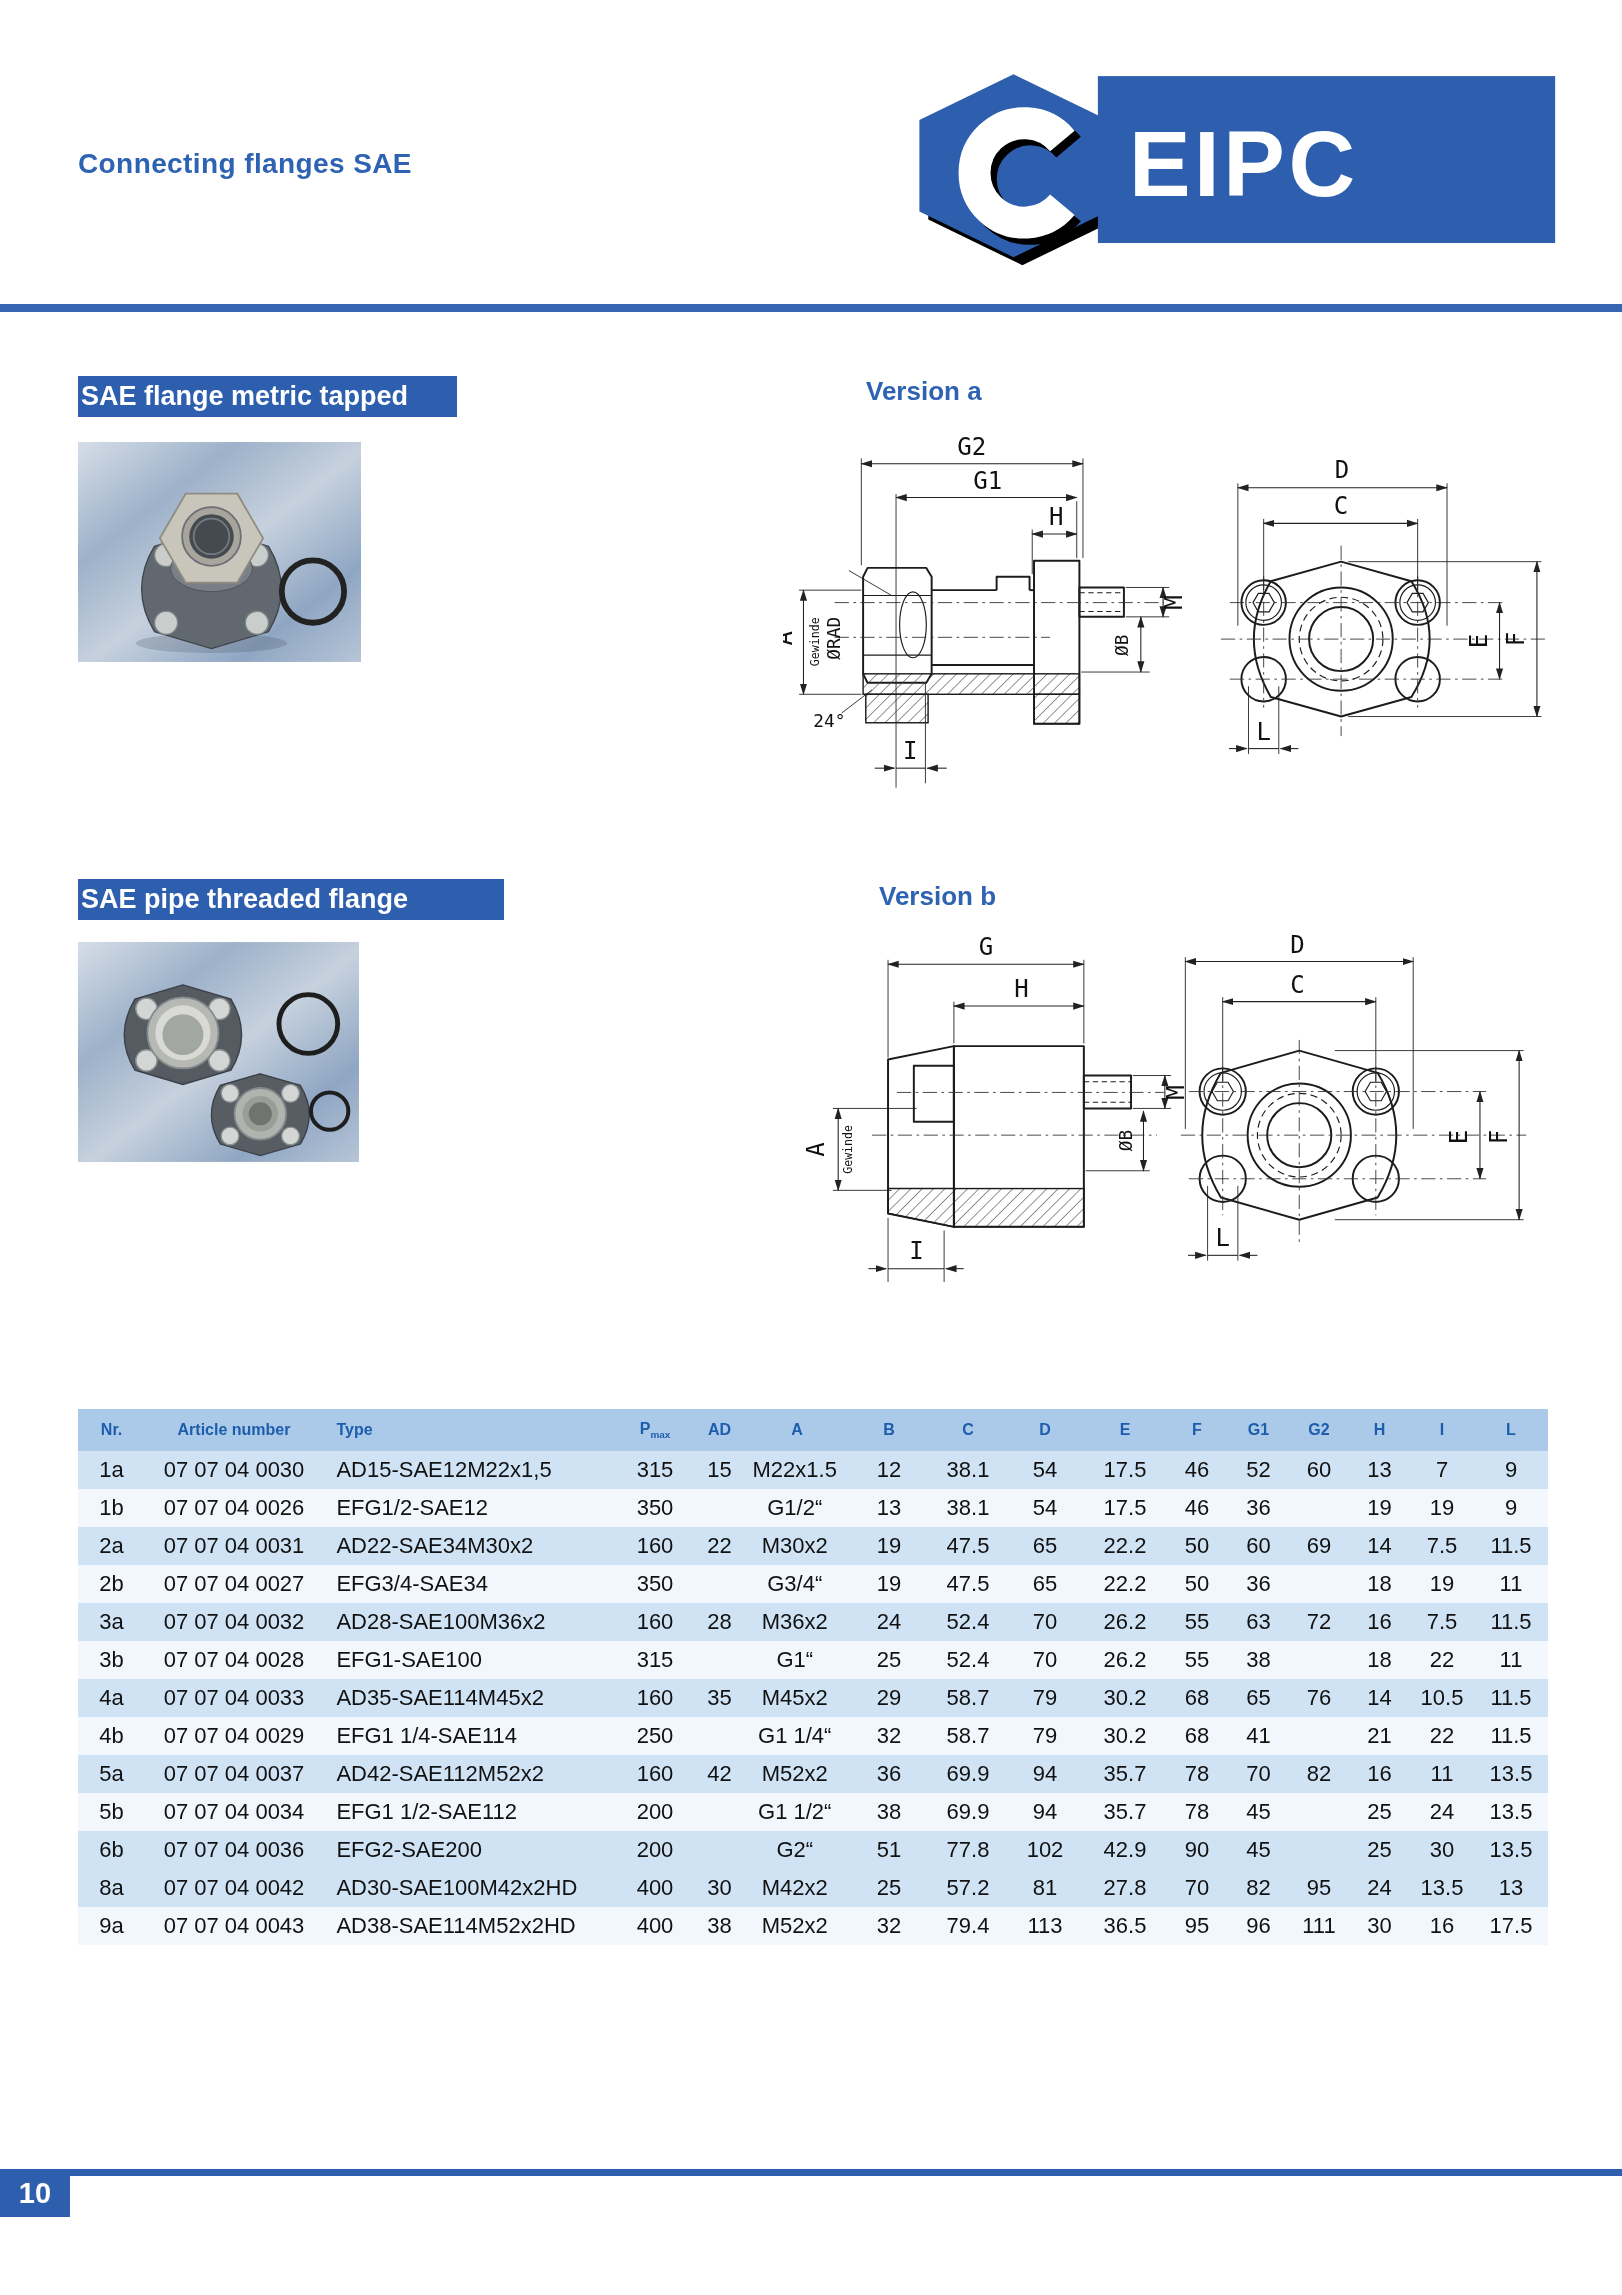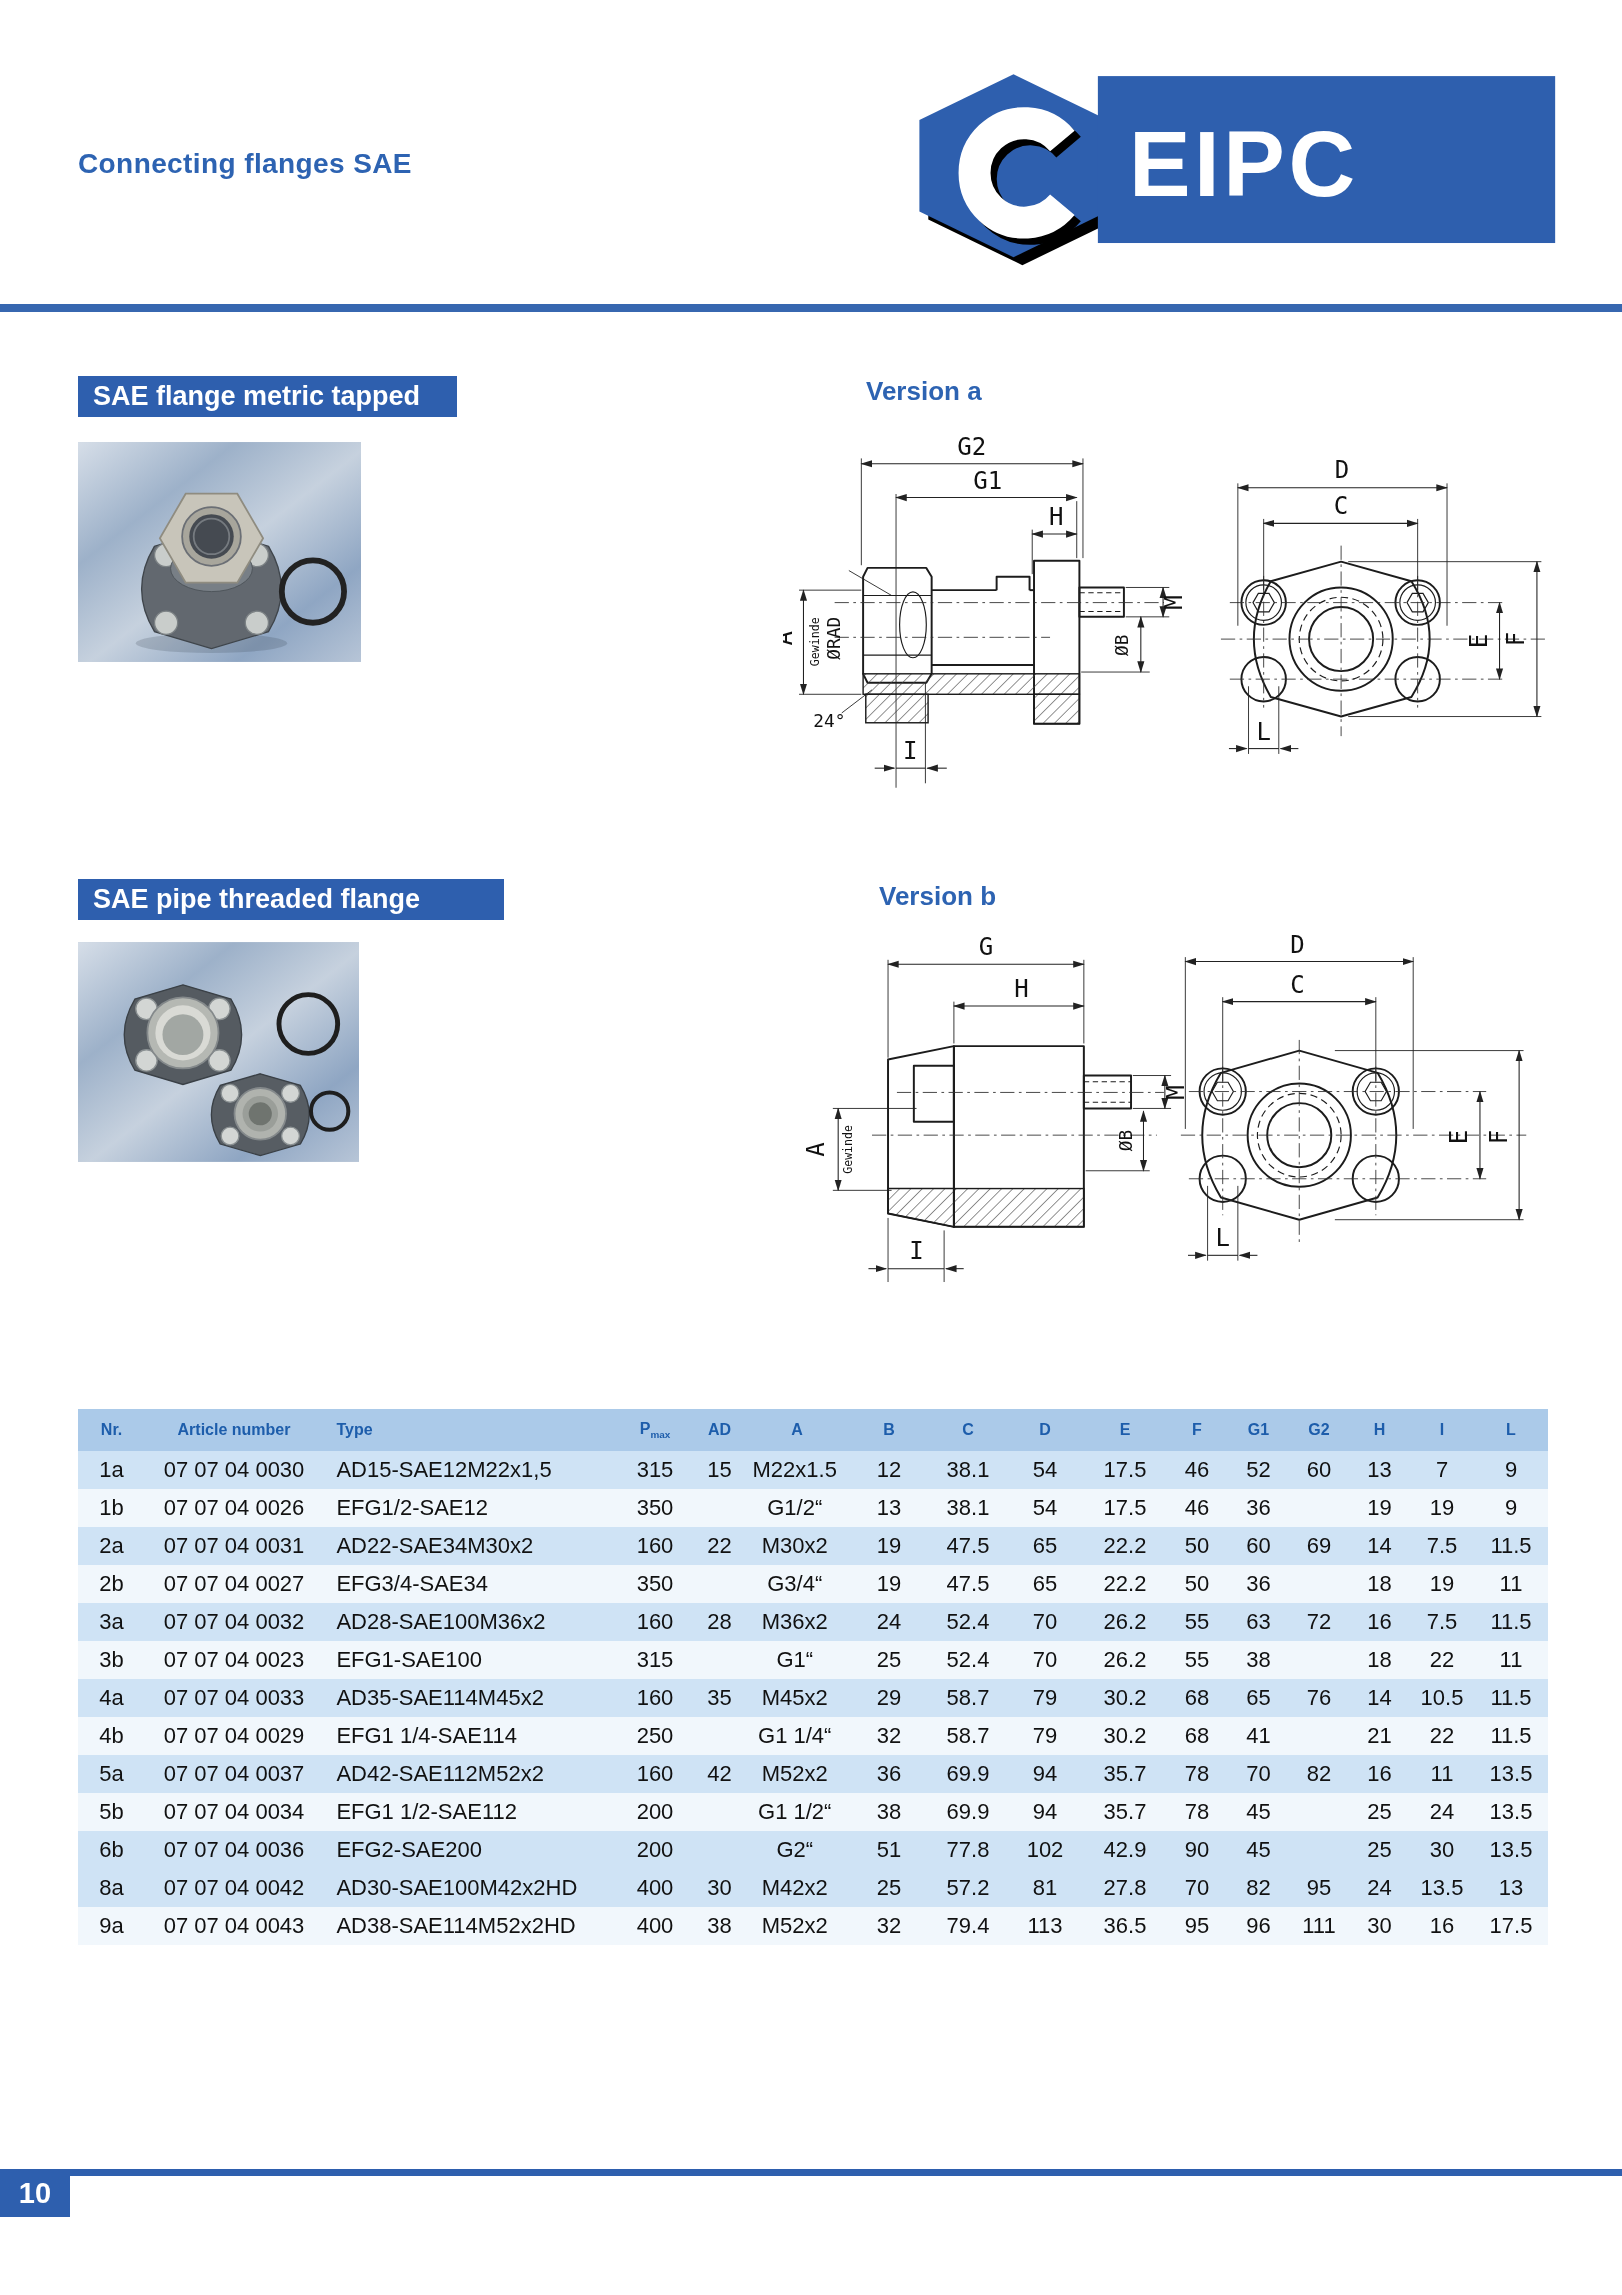--- a/index.html
+++ b/index.html
@@ -3,21 +3,21 @@
 <meta charset="utf-8">
 <style>
   html,body{margin:0;padding:0;background:#e8e8e8;}
   .page{position:relative;width:1623px;height:2295px;background:#ffffff;margin:0 auto;
         font-family:"Liberation Sans",sans-serif;overflow:hidden;}
   .page-title{position:absolute;left:78px;top:148px;font-size:28px;font-weight:bold;
         color:#2d63b2;letter-spacing:0.4px;}
   .logo{position:absolute;left:906px;top:61px;width:659px;height:206px;}
   .rule{position:absolute;left:0;top:304px;width:1623px;height:8px;background:#3767b0;}
   .bar{position:absolute;background:#2e5fae;color:#fff;font-weight:bold;font-size:27px;
-        height:41px;line-height:41px;padding-left:15px;box-sizing:border-box;}
+        height:41px;line-height:41px;padding-left:3px;box-sizing:border-box;}
   .bar1{left:78px;top:376px;width:379px;}
   .bar2{left:78px;top:879px;width:426px;}
   .version{position:absolute;font-size:26px;font-weight:bold;color:#2d63b2;}
   .va{left:866px;top:376px;} .vb{left:879px;top:881px;}
   .photo{position:absolute;box-shadow:0 0 0 0.9px #c8d2de inset;}
   .ph1{left:78px;top:442px;width:283px;height:220px;}
   .ph2{left:78px;top:942px;width:281px;height:220px;}
   .drawing{position:absolute;}
   .dA{left:783px;top:405px;width:810px;height:405px;}
   .dB{left:783px;top:908px;width:810px;height:392px;}
@@ -523,21 +523,21 @@
           <td class="col-9">26.2</td>
           <td class="col-10">55</td>
           <td class="col-11">63</td>
           <td class="col-12">72</td>
           <td class="col-13">16</td>
           <td class="col-14">7.5</td>
           <td class="col-15">11.5</td>
         </tr>
         <tr class="row-b">
           <td class="col-0">3b</td>
-          <td class="col-1">07 07 04 0023</td>
+          <td class="col-1">07 07 04 0028</td>
           <td class="col-2">EFG1-SAE100</td>
           <td class="col-3">315</td>
           <td class="col-4"></td>
           <td class="col-5">G1“</td>
           <td class="col-6">25</td>
           <td class="col-7">52.4</td>
           <td class="col-8">70</td>
           <td class="col-9">26.2</td>
           <td class="col-10">55</td>
           <td class="col-11">38</td>

